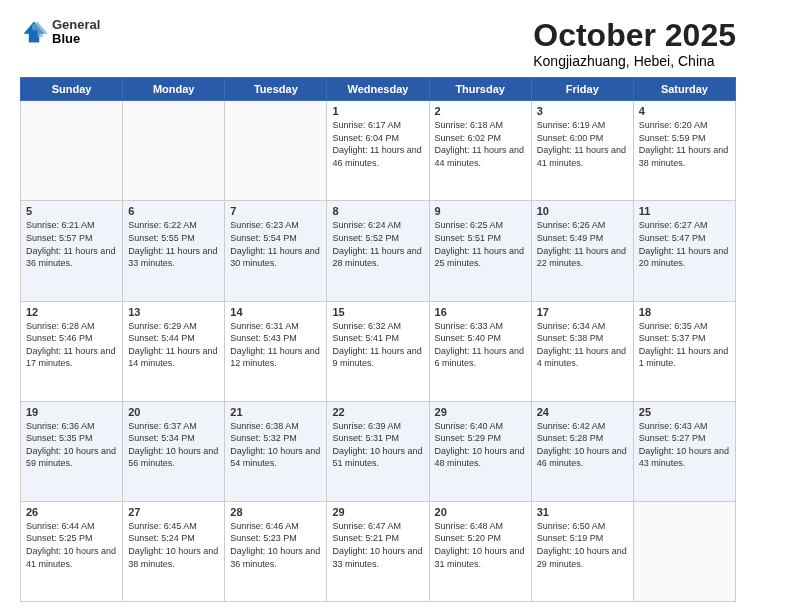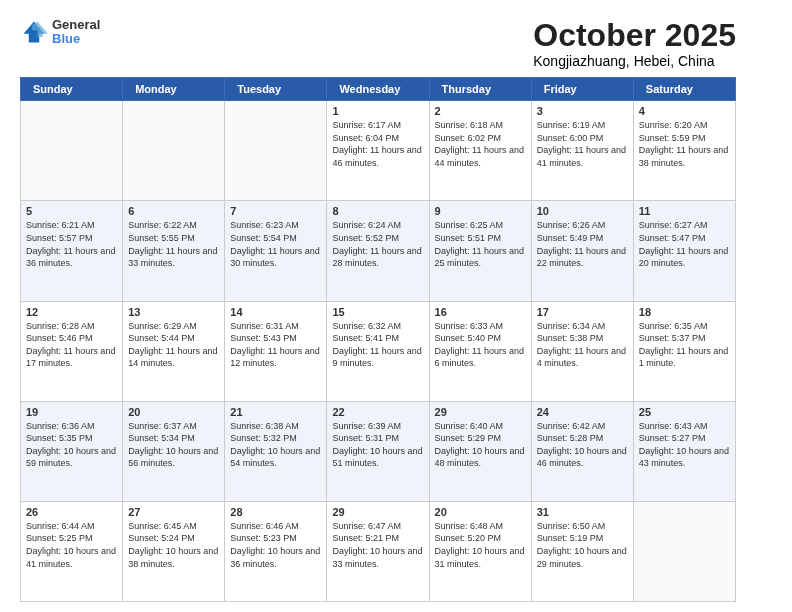--- a/index.html
+++ b/index.html
@@ -29,21 +29,21 @@
       gap: 4px;
     }
     .logo-text {
       display: flex;
       flex-direction: column;
       font-size: 13px;
       font-weight: bold;
       line-height: 1.1;
     }
     .logo-general { color: #333; }
-    .logo-blue { color: #3b82f6; }
+    .logo-blue { color: #000000; }
     .logo-icon {
       width: 28px;
       height: 28px;
     }
     .title-block {
       text-align: left;
     }
     .month-title {
       font-size: 32px;
       font-weight: bold;
@@ -59,21 +59,21 @@
       border: 1px solid #ccc;
       border-collapse: collapse;
       width: 100%;
       table-layout: fixed;
     }
     .calendar th {
       background: #2a5ba8;
       color: #fff;
       font-size: 11px;
       font-weight: bold;
-      text-align: left;
+      text-align: center;
       padding: 5px 12px;
       border: 1px solid #3a6bc0;
     }
     .calendar td {
       border: 1px solid #ccc;
       vertical-align: top;
       padding: 4px 5px;
       font-size: 9.5px;
       color: #333;
       height: 82px;

